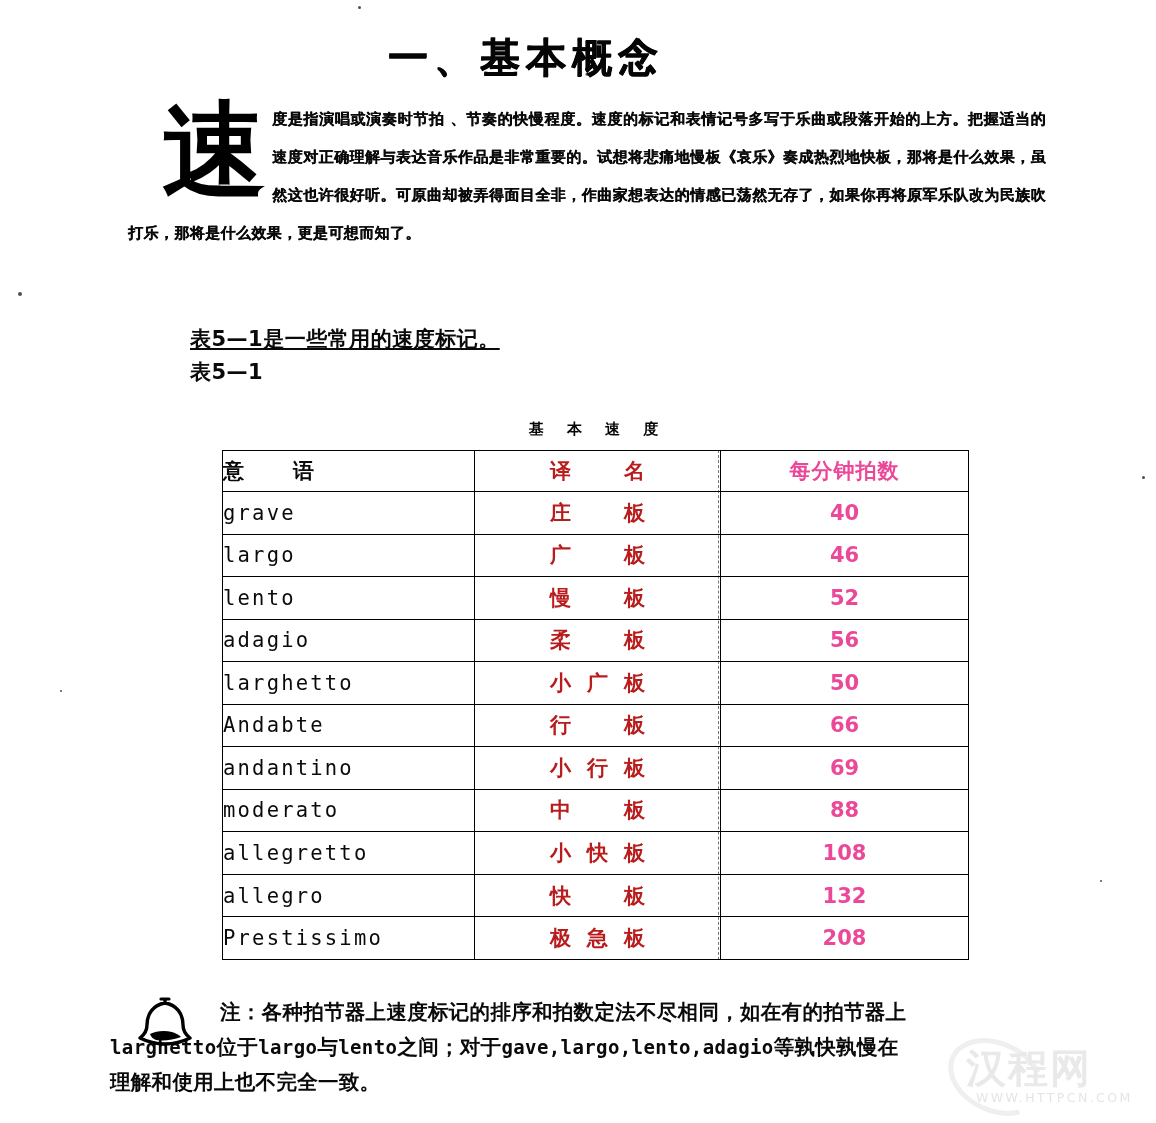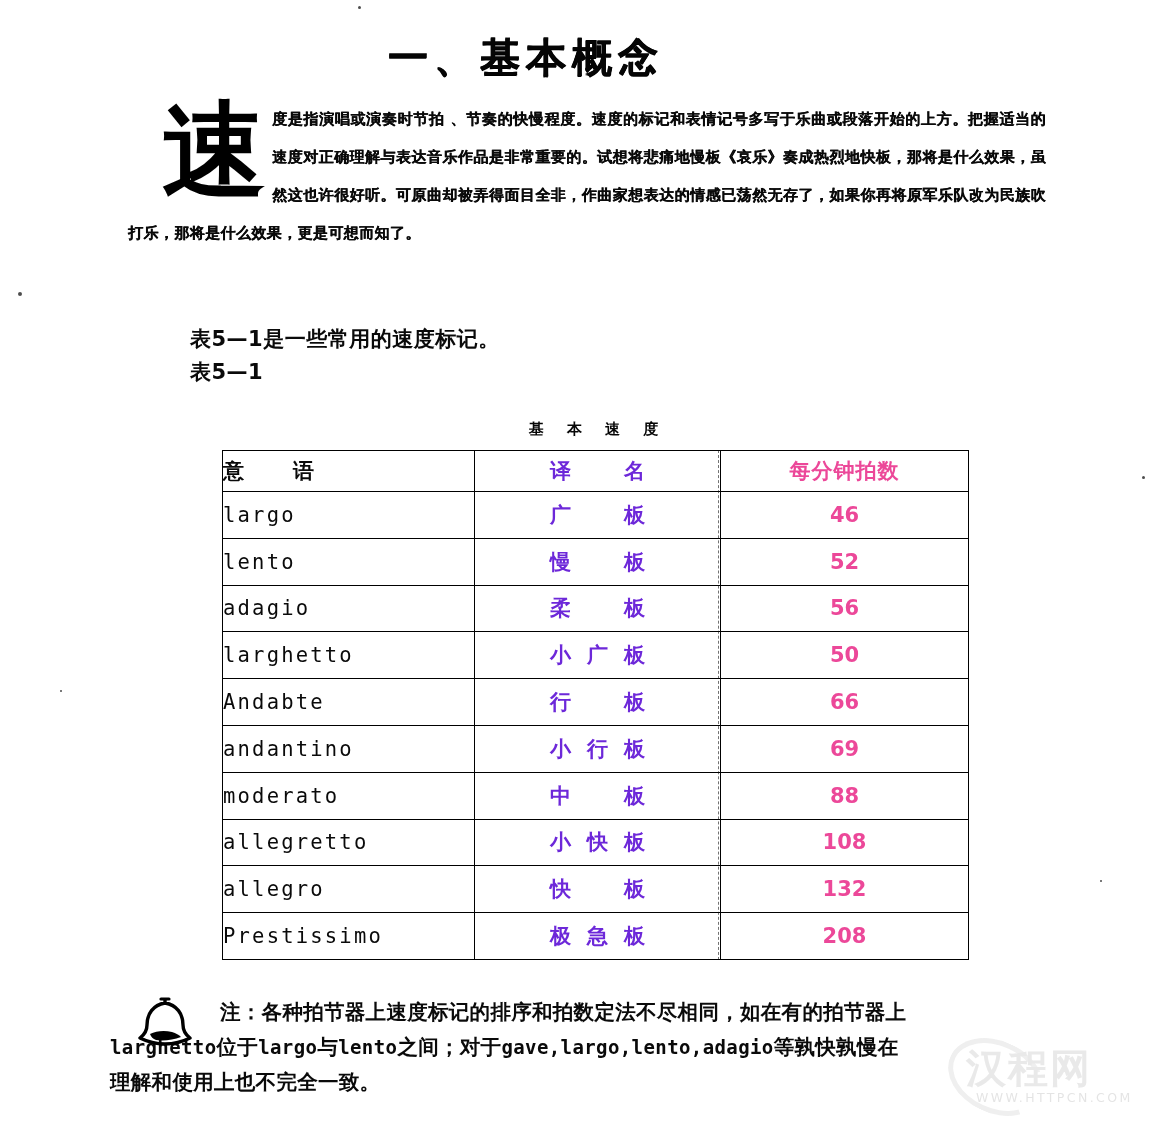--- a/index.html
+++ b/index.html
@@ -71,20 +71,21 @@
 
   #table-ref-line {
     position: absolute;
     left: 190px;
     top: 325px;
     font-family: "DejaVu Sans", "Liberation Sans", sans-serif;
     font-weight: 700;
     font-size: 21px;
     letter-spacing: 0.5px;
     color: #0a0a0a;
+    text-decoration: underline;
   }
   #table-ref-number {
     position: absolute;
     left: 190px;
     top: 358px;
     font-family: "DejaVu Sans", "Liberation Sans", sans-serif;
     font-weight: 700;
     font-size: 21px;
     letter-spacing: 0.5px;
     color: #0a0a0a;
@@ -135,21 +136,21 @@
     color: #0a0a0a;
   }
   th.col-cn, td.cell-cn {
     width: 245px;
     text-align: center;
     font-family: "DejaVu Sans", "Liberation Sans", sans-serif;
     font-weight: 700;
     font-size: 21px;
     letter-spacing: 16px;
     text-indent: 16px;
-    color: #6d28d9;
+    color: #b91c1c;
   }
   th.col-bpm, td.cell-bpm {
     width: 247px;
     text-align: center;
     font-family: "DejaVu Sans", "Liberation Sans", sans-serif;
     font-weight: 700;
     font-size: 21px;
     color: #ec4899;
   }
   th.col-it, th.col-cn, th.col-bpm {
@@ -274,20 +275,25 @@
   <div id="speed-table-wrap">
     <table id="speed-table">
       <thead>
         <tr>
           <th class="col-it">意　语</th>
           <th class="col-cn">译　名</th>
           <th class="col-bpm">每分钟拍数</th>
         </tr>
       </thead>
       <tbody id="table-body">
+          <tr>
+            <td class="cell-it">grave</td>
+            <td class="cell-cn">庄　板</td>
+            <td class="cell-bpm">40</td>
+          </tr>
           <tr>
             <td class="cell-it">largo</td>
             <td class="cell-cn">广　板</td>
             <td class="cell-bpm">46</td>
           </tr>
           <tr>
             <td class="cell-it">lento</td>
             <td class="cell-cn">慢　板</td>
             <td class="cell-bpm">52</td>
           </tr>

